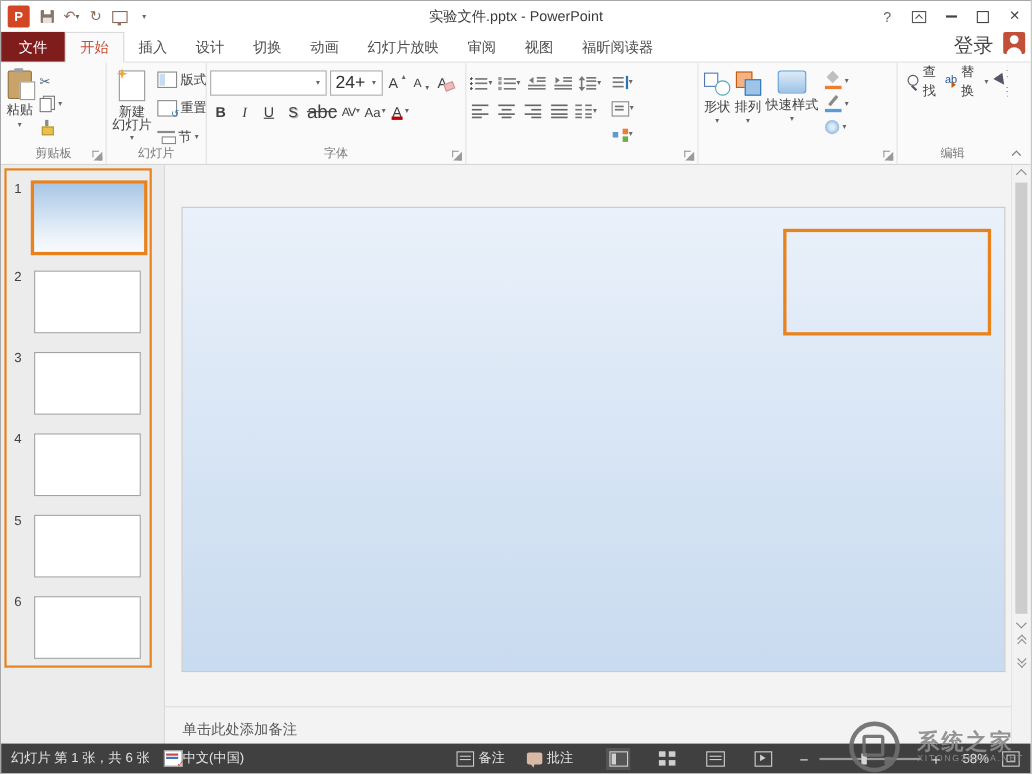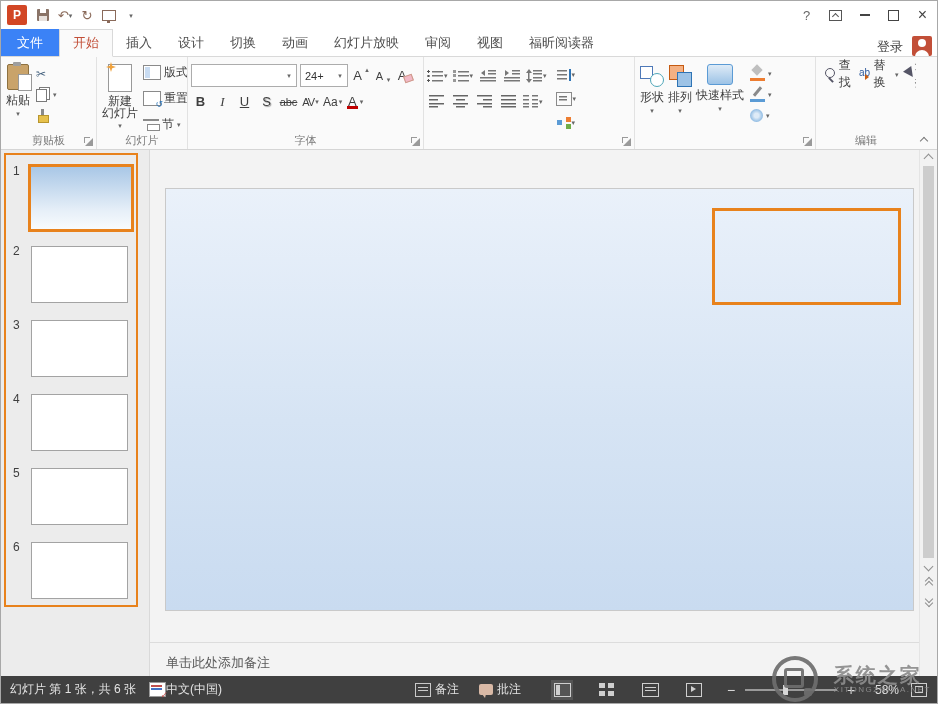--- a/index.html
+++ b/index.html
@@ -24,24 +24,24 @@
   .wbtn{width:29px;height:100%;display:flex;align-items:center;justify-content:center;color:#555}
   .g-help::after{content:"?";font-size:13px;color:#666}
   .ic-ribopt{width:11px;height:9px;border:1px solid #555;position:relative;display:inline-block}
   .ic-ribopt::after{content:"";position:absolute;left:3px;top:3px;width:4px;height:4px;border-left:1px solid #555;border-top:1px solid #555;transform:rotate(45deg)}
   .ic-min{width:10px;height:2px;background:#444;display:inline-block}
   .ic-max{width:9px;height:9px;border:1px solid #444;display:inline-block}
   .g-close::after{content:"×";font-size:16px;color:#444}
 
   
   .tabrow{height:27px;display:flex;align-items:stretch;background:#fff;border-bottom:1px solid #D9D9D9;position:relative}
-  .tab-file{background:#3b82f6;color:#fff;padding:0 16px;display:flex;align-items:center;font-size:13px}
+  .tab-file{background:#7f1d1d;color:#fff;padding:0 16px;display:flex;align-items:center;font-size:13px}
   .tab{padding:0 13px;display:flex;align-items:center;font-size:13px;color:#4E4E4E}
   .tab.active{color:#C24F38;background:#FAFAFA;border:1px solid #D9D9D9;border-bottom:1px solid #FAFAFA;margin-bottom:-1px}
-  .tabrow-right{margin-left:auto;display:flex;align-items:flex-end;gap:9px;padding-right:5px;font-size:13px;color:#444}
+  .tabrow-right{margin-left:auto;display:flex;align-items:flex-start;gap:9px;padding-right:5px;font-size:18px;color:#444}
   .avatar{width:20px;height:20px;background:#C24F38;position:relative;border-radius:2px;overflow:hidden;display:inline-block}
   .avatar::before{content:"";position:absolute;top:3px;left:6px;width:8px;height:8px;border-radius:50%;background:#fff}
   .avatar::after{content:"";position:absolute;bottom:-1px;left:3px;width:14px;height:7px;border-radius:7px 7px 0 0;background:#fff}
 
   
   .ribbon{height:92px;background:#FAFAFA;border-bottom:1px solid #D5D5D5;display:flex;position:relative}
   .rgroup{position:relative;border-right:1px solid #E2E2E2;display:flex;flex-direction:column;flex:none}
   .rg-body{flex:1;display:flex;padding:3px 3px 0 3px;overflow:hidden}
   .rg-label{height:16px;text-align:center;font-size:11px;color:#7A7A7A;line-height:15px}
   .launcher{position:absolute;right:3px;bottom:3px;width:9px;height:9px}
@@ -81,28 +81,28 @@
   .ic-section{width:16px;height:14px}
   .ic-section::before{content:"";position:absolute;left:0;top:2px;width:16px;height:2px;background:#8A8A8A}
   .ic-section::after{content:"";position:absolute;left:4px;top:7px;width:11px;height:5px;border:1px solid #8A8A8A;background:#fff}
 
   
   .font-rows{display:flex;flex-direction:column;gap:5px;padding-top:4px;width:100%}
   .frow{display:flex;align-items:center;gap:3px}
   .combo{height:21px;border:1px solid #ACACAC;background:#fff;display:flex;align-items:center}
   .combo-font{width:104px}
   .combo-size{width:46px}
-  .combo .cval{flex:1;padding-left:4px;font-size:11px;color:#333;white-space:nowrap}
+  .combo .cval{flex:1;padding-left:4px;font-size:16px;color:#333;white-space:nowrap}
   .combo .cdrop{width:14px;height:100%;display:flex;align-items:center;justify-content:center}
   .lt{font-size:13px;color:#3F3F3F}
   .lt-b{font-weight:bold}
   .lt-i{font-style:italic;font-family:"Liberation Serif",serif}
   .lt-u{text-decoration:underline}
   .lt-s{text-shadow:1px 1px 1px #9a9a9a}
-  .lt-strike{text-decoration:line-through;font-size:11px}
+  .lt-strike{text-decoration:line-through;font-size:17px}
   .lt-av{font-size:11px;letter-spacing:-1px}
   .lt-aa{font-size:12px}
   .fontcolor{position:relative;padding:0 2px}
   .fontcolor::after{content:"";position:absolute;left:1px;right:1px;bottom:0;height:3px;background:#C00000}
   .grow-font{position:relative;padding-right:6px}
   .grow-font::after{content:"▴";position:absolute;right:-1px;top:-2px;font-size:7px;color:#666}
   .shrink-font{position:relative;padding-right:6px}
   .shrink-font::after{content:"▾";position:absolute;right:-1px;bottom:-2px;font-size:7px;color:#666}
   .clearfmt{position:relative;padding-right:5px}
   .clearfmt::after{content:"";position:absolute;right:-2px;bottom:1px;width:7px;height:5px;background:#F2B8C6;border:1px solid #C98;transform:rotate(-20deg)}
@@ -281,20 +281,21 @@
       </span>
     <span class="qbtn">
         <span class="ic g-redo"></span>
       </span>
     <span class="qbtn">
         <span class="ic-present"></span>
       </span>
     <span class="qbtn">
         <span class="caret"></span>
       </span>
+    <span class="win-title">实验文件.pptx - PowerPoint</span>
     <span class="win-controls">
       <span class="wbtn">
           <span class="ic g-help"></span>
         </span>
       <span class="wbtn">
           <span class="ic-ribopt"></span>
         </span>
       <span class="wbtn">
           <span class="ic-min"></span>
         </span>

